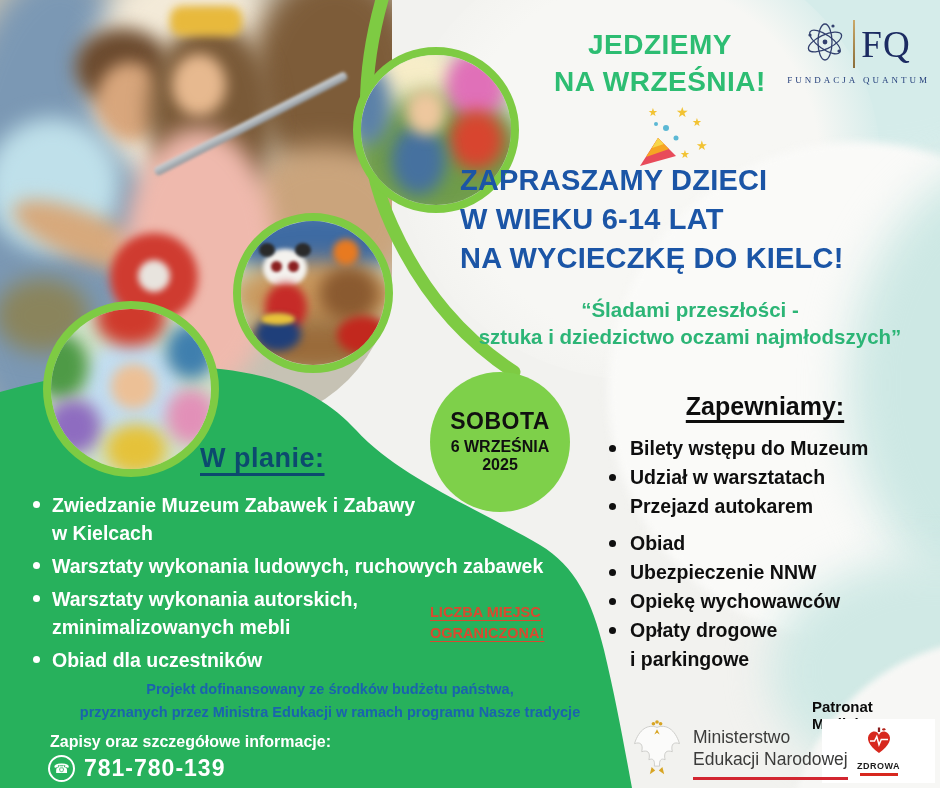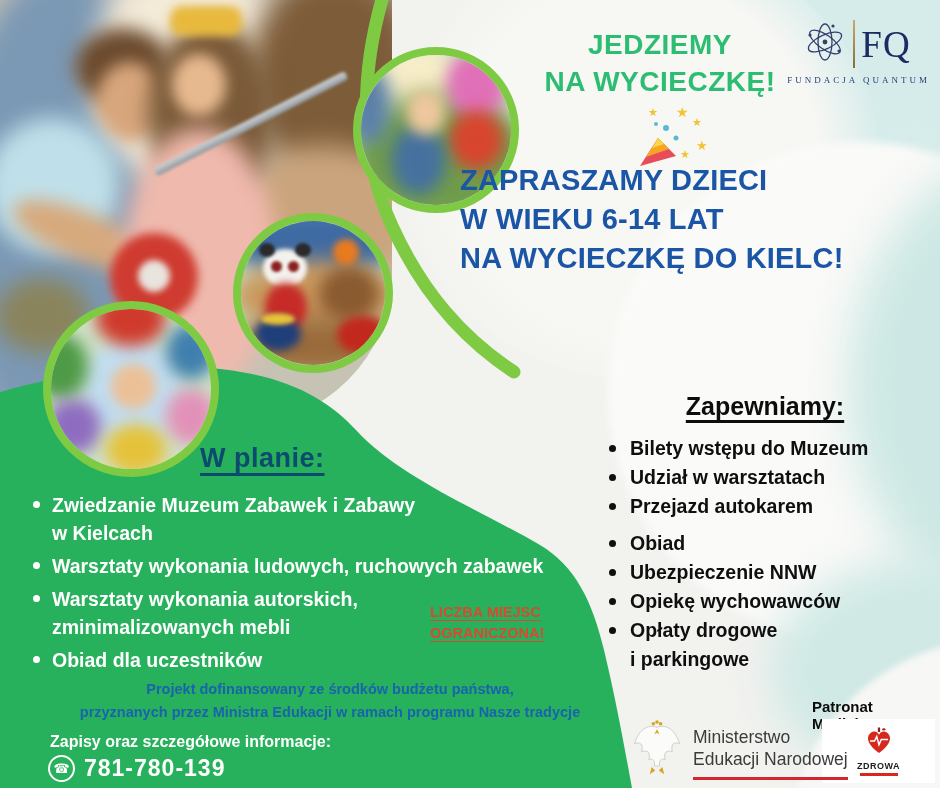--- a/index.html
+++ b/index.html
@@ -168,24 +168,29 @@
     <div class="pb" style="left:30px;top:30px;width:100px;height:100px;background:#c2ddf0;filter:blur(8px);"></div>
     <div class="pb" style="left:45px;top:-18px;width:70px;height:55px;background:#cf3a2c;filter:blur(8px);"></div>
     <div class="pb" style="left:-18px;top:25px;width:55px;height:65px;background:#4e9a46;filter:blur(8px);"></div>
     <div class="pb" style="left:-5px;top:90px;width:55px;height:55px;background:#8e6cc0;filter:blur(8px);"></div>
     <div class="pb" style="left:55px;top:115px;width:60px;height:50px;background:#e5c23a;filter:blur(8px);"></div>
     <div class="pb" style="left:115px;top:80px;width:50px;height:55px;background:#e290b8;filter:blur(8px);"></div>
     <div class="pb" style="left:115px;top:15px;width:50px;height:55px;background:#3f7fae;filter:blur(8px);"></div>
     <div class="pb" style="left:60px;top:55px;width:45px;height:45px;background:#ecc096;filter:blur(6px);"></div>
   </div>
 
+  <div class="abs date-badge">
+    <div class="d1">SOBOTA</div>
+    <div class="d2">6 WRZEŚNIA</div>
+    <div class="d3">2025</div>
+  </div>
 
   <div class="abs tagline">
     <div>JEDZIEMY</div>
-    <div>NA WYCIECZKĘ!</div>
+    <div>NA WRZEŚNIA!</div>
   </div>
 
   <div class="abs brand">
     <div class="brand-row">
       <span>
         <svg width="44" height="48" viewBox="0 0 44 48">
           <g fill="none" stroke="#32406e" stroke-width="1.3">
             <ellipse cx="22" cy="24" rx="18" ry="7" transform="rotate(-25 22 24)"></ellipse>
             <ellipse cx="22" cy="24" rx="18" ry="7" transform="rotate(35 22 24)"></ellipse>
             <ellipse cx="22" cy="24" rx="18" ry="7" transform="rotate(90 22 24)"></ellipse>
@@ -217,20 +222,24 @@
     <span class="star" style="left:60px;top:30px;font-size:13px;">★</span>
     <span class="star" style="left:44px;top:40px;">★</span>
   </div>
 
   <div class="abs headline">
     <div>ZAPRASZAMY DZIECI</div>
     <div>W WIEKU 6-14 LAT</div>
     <div>NA WYCIECZKĘ DO KIELC!</div>
   </div>
 
+  <div class="abs quote">
+    <div>“Śladami przeszłości -</div>
+    <div>sztuka i dziedzictwo oczami najmłodszych”</div>
+  </div>
 
   <div class="abs provide">
     <div class="provide-title">Zapewniamy:</div>
     <ul class="blist">
       <li>Bilety wstępu do Muzeum</li>
       <li>Udział w warsztatach</li>
       <li>Przejazd autokarem</li>
       <li class="gap">Obiad</li>
       <li>Ubezpieczenie NNW</li>
       <li>Opiekę wychowawców</li>

